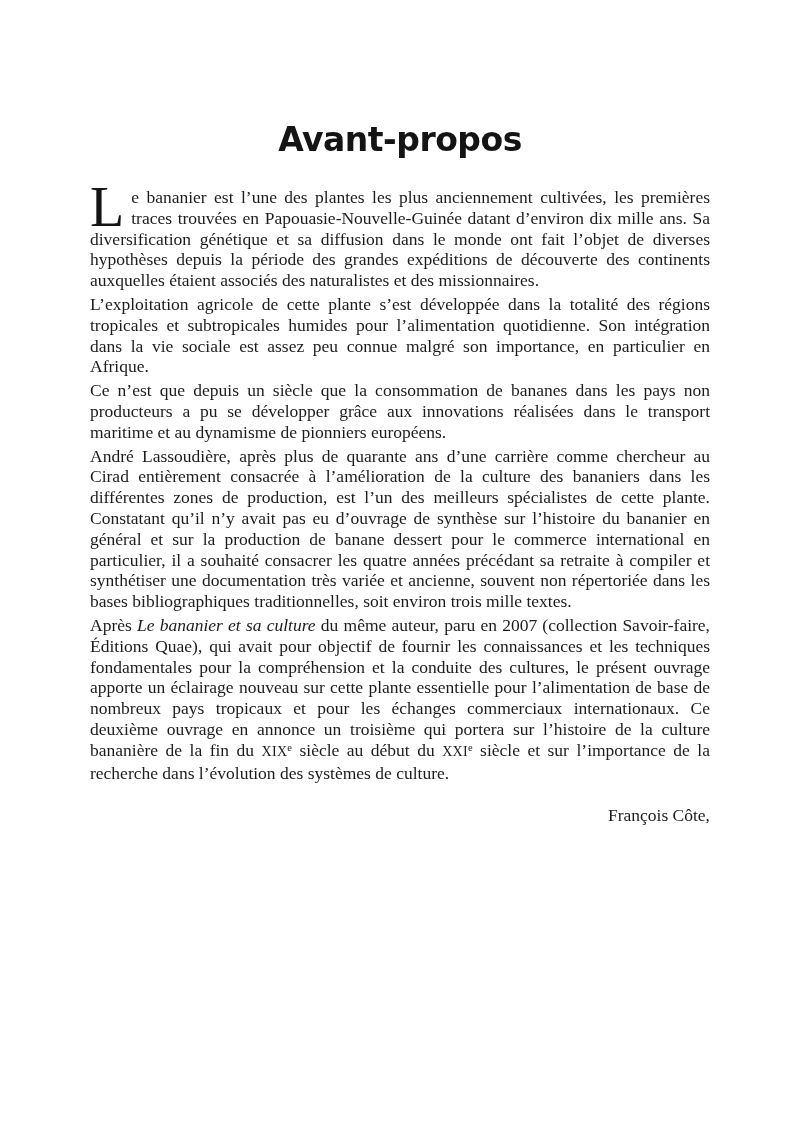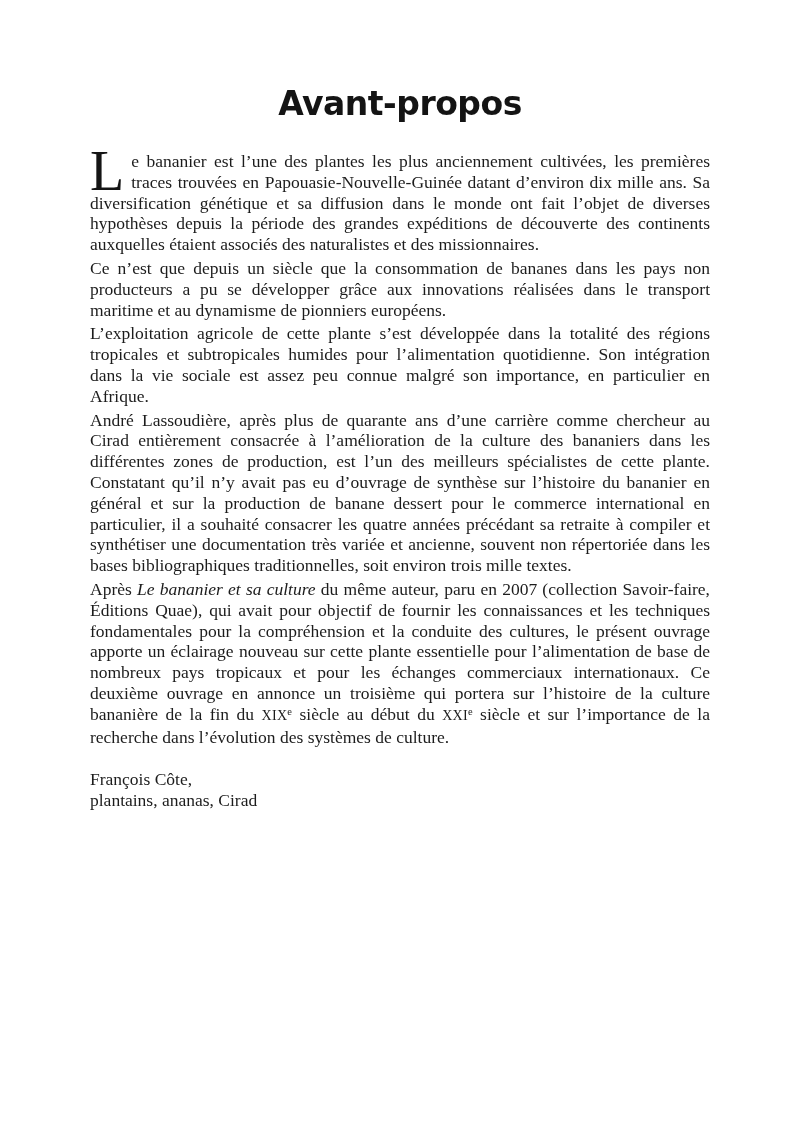--- a/index.html
+++ b/index.html
@@ -7,20 +7,21 @@
     padding: 0;
     background: #ffffff;
   }
   .page {
     position: relative;
     width: 800px;
     height: 896px;
     background: #ffffff;
     overflow: hidden;
     color: #1c1c1c;
+    margin-top: 36px;
   }
   .title {
     position: absolute;
     top: 84px;
     left: 0;
     width: 800px;
     margin: 0;
     text-align: center;
     font-family: "DejaVu Sans", "Liberation Sans", sans-serif;
     font-weight: 600;
@@ -58,20 +59,21 @@
     font-size: 0.8em;
     letter-spacing: 0.02em;
   }
   .ordinal {
     font-size: 0.6em;
     line-height: 0;
     vertical-align: 0.45em;
   }
   .signature {
     margin-top: 22px;
+    text-align: right;
     line-height: 21px;
   }
   .page-number {
     position: absolute;
     top: 1061px;
     right: 97px;
     font-family: "DejaVu Sans", "Liberation Sans", sans-serif;
     font-size: 17px;
     color: #111111;
   }
@@ -80,30 +82,29 @@
 <body>
 
 <div class="page">
 
   <h1 class="title">Avant-propos</h1>
 
   <div class="body-text">
 
     <p class="para"><span class="dropcap">L</span><span>e bananier est l’une des plantes les plus anciennement cultivées, les premières traces trouvées en Papouasie-Nouvelle-Guinée datant d’environ dix mille ans. Sa diversification génétique et sa diffusion dans le monde ont fait l’objet de diverses hypothèses depuis la période des grandes expéditions de découverte des continents auxquelles étaient associés des naturalistes et des missionnaires.</span></p>
 
+    <p class="para">L’exploitation agricole de cette plante s’est développée dans la totalité des régions tropicales et subtropicales humides pour l’alimentation quotidienne. Son intégration dans la vie sociale est assez peu connue malgré son importance, en particulier en Afrique.</p>
+
     <p class="para">Ce n’est que depuis un siècle que la consommation de bananes dans les pays non producteurs a pu se développer grâce aux innovations réalisées dans le transport maritime et au dynamisme de pionniers européens.</p>
-
-    <p class="para">L’exploitation agricole de cette plante s’est développée dans la totalité des régions tropicales et subtropicales humides pour l’alimentation quotidienne. Son intégration dans la vie sociale est assez peu connue malgré son importance, en particulier en Afrique.</p>
 
     <p class="para">André Lassoudière, après plus de quarante ans d’une carrière comme chercheur au Cirad entièrement consacrée à l’amélioration de la culture des bananiers dans les différentes zones de production, est l’un des meilleurs spécialistes de cette plante. Constatant qu’il n’y avait pas eu d’ouvrage de synthèse sur l’histoire du bananier en général et sur la production de banane dessert pour le commerce international en particulier, il a souhaité consacrer les quatre années précédant sa retraite à compiler et synthétiser une documentation très variée et ancienne, souvent non répertoriée dans les bases bibliographiques traditionnelles, soit environ trois mille textes.</p>
 
     <p class="para"><span>Après </span><em class="book-title">Le bananier et sa culture</em><span> du même auteur, paru en 2007 (collection Savoir-faire, Éditions Quae), qui avait pour objectif de fournir les connaissances et les techniques fondamentales pour la compréhension et la conduite des cultures, le présent ouvrage apporte un éclairage nouveau sur cette plante essentielle pour l’alimentation de base de nombreux pays tropicaux et pour les échanges commerciaux internationaux. Ce deuxième ouvrage en annonce un troisième qui portera sur l’histoire de la culture bananière de la fin du </span><span class="roman-numeral">XIX</span><sup class="ordinal">e</sup><span> siècle au début du </span><span class="roman-numeral">XXI</span><sup class="ordinal">e</sup><span> siècle et sur l’importance de la recherche dans l’évolution des systèmes de culture.</span></p>
 
     <div class="signature">
       <div>François Côte,</div>
-      <div>plantains, ananas, Cirad</div>
     </div>
 
   </div>
 
   <div class="page-number">9</div>
 
 </div>
 
 </body></html>

